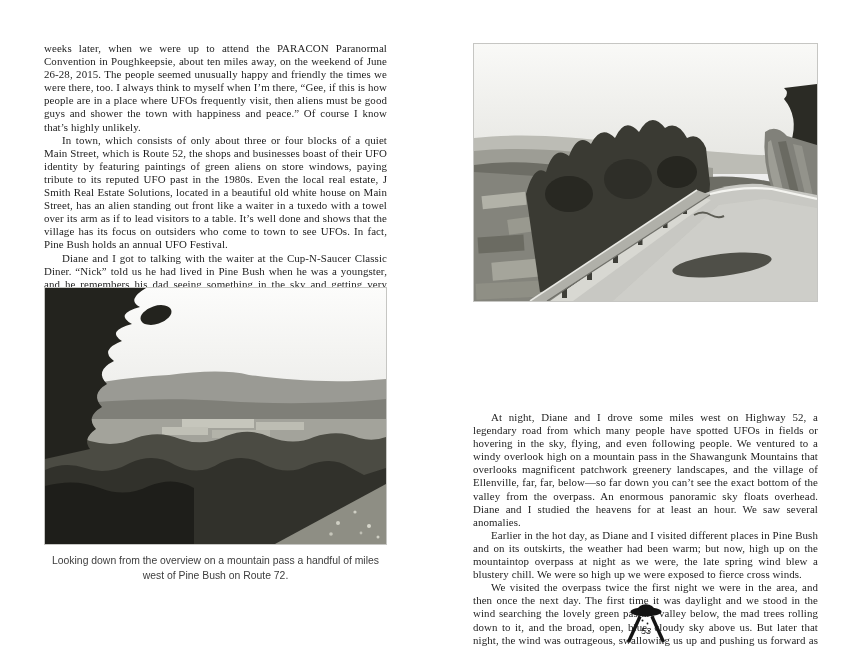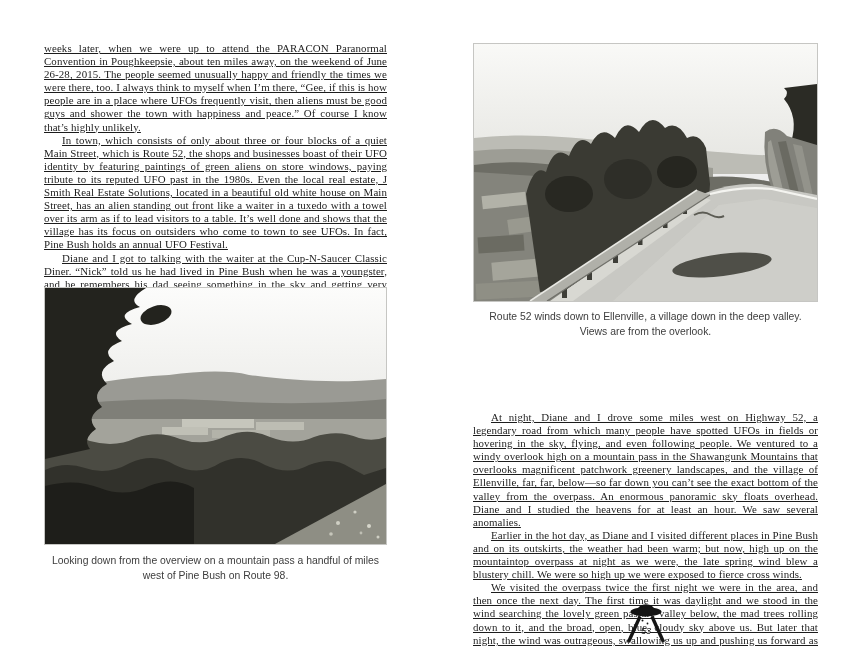--- a/index.html
+++ b/index.html
@@ -6,21 +6,21 @@
   .spread {
     position:relative; width:864px; height:648px; background:#ffffff;
     font-family:"Liberation Serif", serif; overflow:hidden;
   }
   .page { position:absolute; }
   .page-left  { left:44px;  top:42px; width:343px; height:606px; }
   .page-right { left:473px; top:43px; width:345px; height:605px; }
 
   .body-text p {
     margin:0; font-size:10.9px; line-height:13.1px; text-align:justify;
-    color:#1c1c1c; letter-spacing:0.1px;text-decoration:underline;
+    color:#1c1c1c; letter-spacing:0.1px;
   }
   .body-text p.indent { text-indent:18px; }
 
   .photo-frame {
     position:absolute; border:1px solid #c6c6c3; background:#eee;
     font-size:0; line-height:0;
   }
   .page-left  .photo-frame { top:245px; left:0; }
   .page-right .photo-frame { top:0; left:0; }
 
@@ -80,21 +80,21 @@
         <path d="M230,256 L341,196 L341,256 Z" fill="#8e8e84"></path>
         <circle cx="293" cy="235" r="2" fill="#cfcfc4"></circle>
         <circle cx="310" cy="224" r="1.6" fill="#cfcfc4"></circle>
         <circle cx="286" cy="246" r="1.8" fill="#c6c6bb"></circle>
         <circle cx="324" cy="238" r="2" fill="#d6d6cb"></circle>
         <circle cx="333" cy="249" r="1.5" fill="#cfcfc4"></circle>
         <circle cx="316" cy="245" r="1.4" fill="#bfbfb4"></circle>
       </svg>
     </div>
 
-    <p class="caption">Looking down from the overview on a mountain pass a handful of miles west of Pine Bush on Route 98.</p>
+    <p class="caption">Looking down from the overview on a mountain pass a handful of miles west of Pine Bush on Route 72.</p>
 
   </div>
 
   <div class="page page-right">
 
     <div class="photo-frame">
       <svg width="343" height="257" viewBox="0 0 343 257" aria-hidden="true">
         <defs>
           <linearGradient id="rsky" x1="0" y1="0" x2="0" y2="1">
             <stop offset="0" stop-color="#f9f9f7"></stop>
@@ -133,21 +133,20 @@
           <rect x="164" y="189" width="4.5" height="12"></rect>
           <rect x="189" y="172" width="4.5" height="12"></rect>
           <rect x="209" y="159" width="4" height="11"></rect>
         </g>
         <path d="M56,257 L223,146 L236,151 L73,257 Z" fill="#b0b0a9"></path>
         <path d="M56,257 L223,146" stroke="#e8e8e3" stroke-width="1.6" fill="none"></path>
         <path d="M73,257 L236,151" stroke="#70706a" stroke-width="1.2" fill="none"></path>
       </svg>
     </div>
 
-    <p class="caption">Route 52 winds down to Ellenville, a village down in the deep valley. Views are from the overlook.</p>
 
     <div class="body-text">
       <p class="indent">At night, Diane and I drove some miles west on Highway 52, a legendary road from which many people have spotted UFOs in fields or hovering in the sky, flying, and even following people. We ventured to a windy overlook high on a mountain pass in the Shawangunk Mountains that overlooks magnificent patchwork greenery landscapes, and the village of Ellenville, far, far, below—so far down you can’t see the exact bottom of the valley from the overpass. An enormous panoramic sky floats overhead. Diane and I studied the heavens for at least an hour. We saw several anomalies.</p>
       <p class="indent">Earlier in the hot day, as Diane and I visited different places in Pine Bush and on its outskirts, the weather had been warm; but now, high up on the mountaintop overpass at night as we were, the late spring wind blew a blustery chill. We were so high up we were exposed to fierce cross winds.</p>
       <p class="indent">We visited the overpass twice the first night we were in the area, and then once the next day. The first time it was daylight and we stood in the wind searching the lovely green pasture valley below, the mad trees rolling down to it, and the broad, open, blue, cloudy sky above us. But later that night, the wind was outrageous, swallowing us up and pushing us forward as we stood at the stone wall before us,</p>
     </div>
 
     <div class="page-footer">
       <svg width="46" height="45" viewBox="0 0 46 45" aria-hidden="true">
         <path d="M14.5,9.5 A8.5,6.2 0 0 1 31.5,9.5 Z" fill="#141414"></path>

